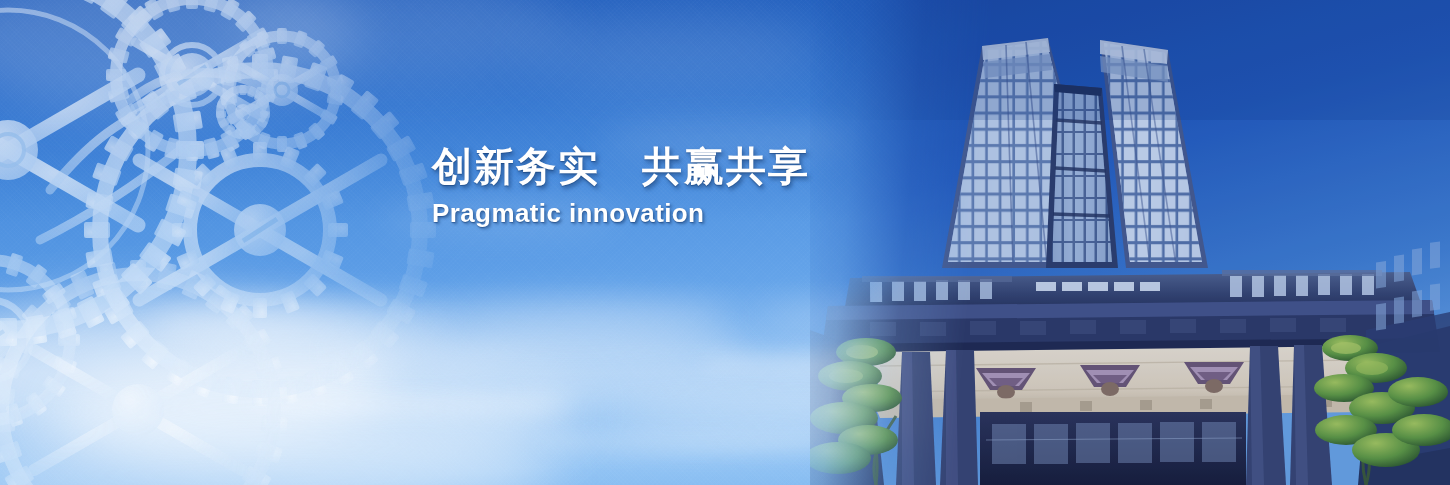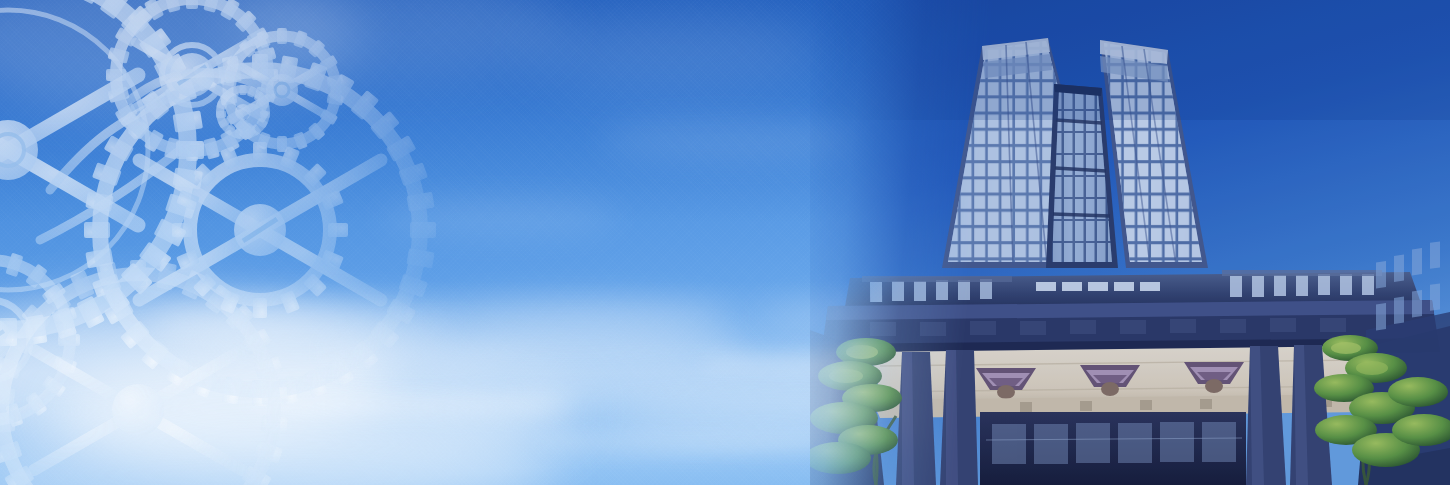--- a/index.html
+++ b/index.html
@@ -1121,15 +1121,17 @@
         <ellipse cx="536" cy="348" rx="15" ry="6" fill="#b7d35f" opacity=".7"></ellipse>
         <ellipse cx="562" cy="368" rx="16" ry="7" fill="#a9cc55" opacity=".6"></ellipse>
       </g>
 
       <rect width="640" height="485" fill="#2b4f9e" opacity=".14"></rect>
       <rect width="640" height="120" fill="#123a86" opacity=".18"></rect>
     </svg>
   </div>
 
   <div class="copy">
+    <div class="headline">创新务实　共赢共享</div>
+    <div class="sub" style="margin-top:0">Pragmatic innovation</div>
   </div>
 
 </div>
 
 </body></html>

